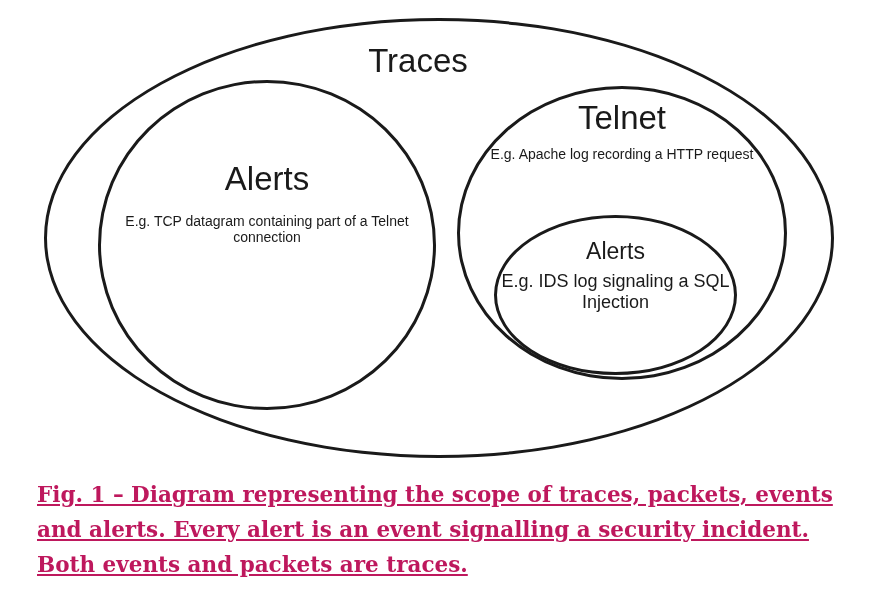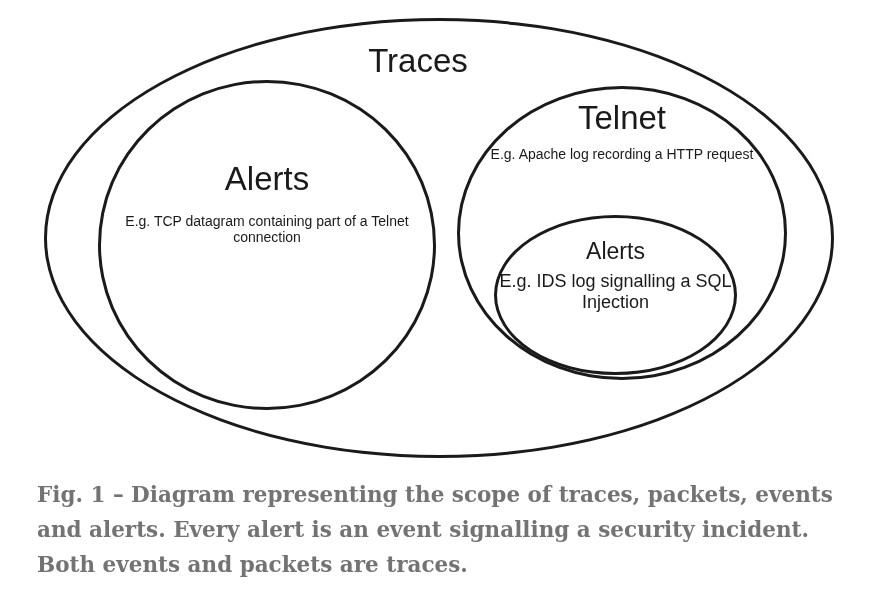--- a/index.html
+++ b/index.html
@@ -114,21 +114,22 @@
   
   #caption {
     position: absolute;
     left: 37px;
     top: 478px;
     width: 800px;
     font-family: "DejaVu Serif", "Liberation Serif", serif;
     font-weight: bold;
     font-size: 21.5px;
     line-height: 1.62;
-    color: #737373;
+    color: #be185d;
+    text-decoration: underline;
   }
 </style>
 </head>
 <body>
 
 <div id="figure">
 
   <div class="shape" id="traces-ellipse"></div>
   <div class="shape" id="packets-circle"></div>
   <div class="shape" id="events-ellipse"></div>
@@ -143,18 +144,18 @@
     <div class="desc">E.g. TCP datagram containing part of a Telnet connection</div>
   </div>
 
   <div class="label-group" id="events-label">
     <div class="title">Telnet</div>
     <div class="desc">E.g. Apache log recording a HTTP request</div>
   </div>
 
   <div class="label-group" id="alerts-label">
     <div class="title">Alerts</div>
-    <div class="desc">E.g. IDS log signalling a SQL Injection</div>
+    <div class="desc">E.g. IDS log signaling a SQL Injection</div>
   </div>
 
 </div>
 
 <div id="caption">Fig. 1 – Diagram representing the scope of traces, packets, events and alerts. Every alert is an event signalling a security incident. Both events and packets are traces.</div>
 
 </body></html>

